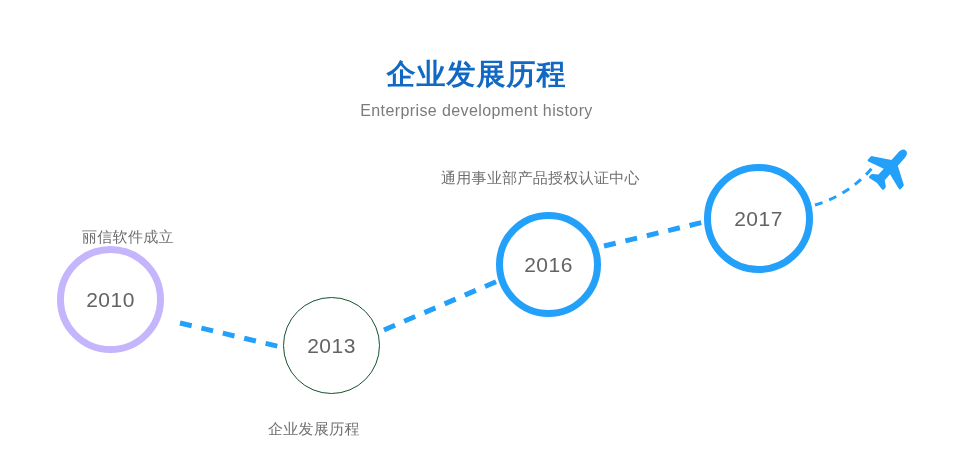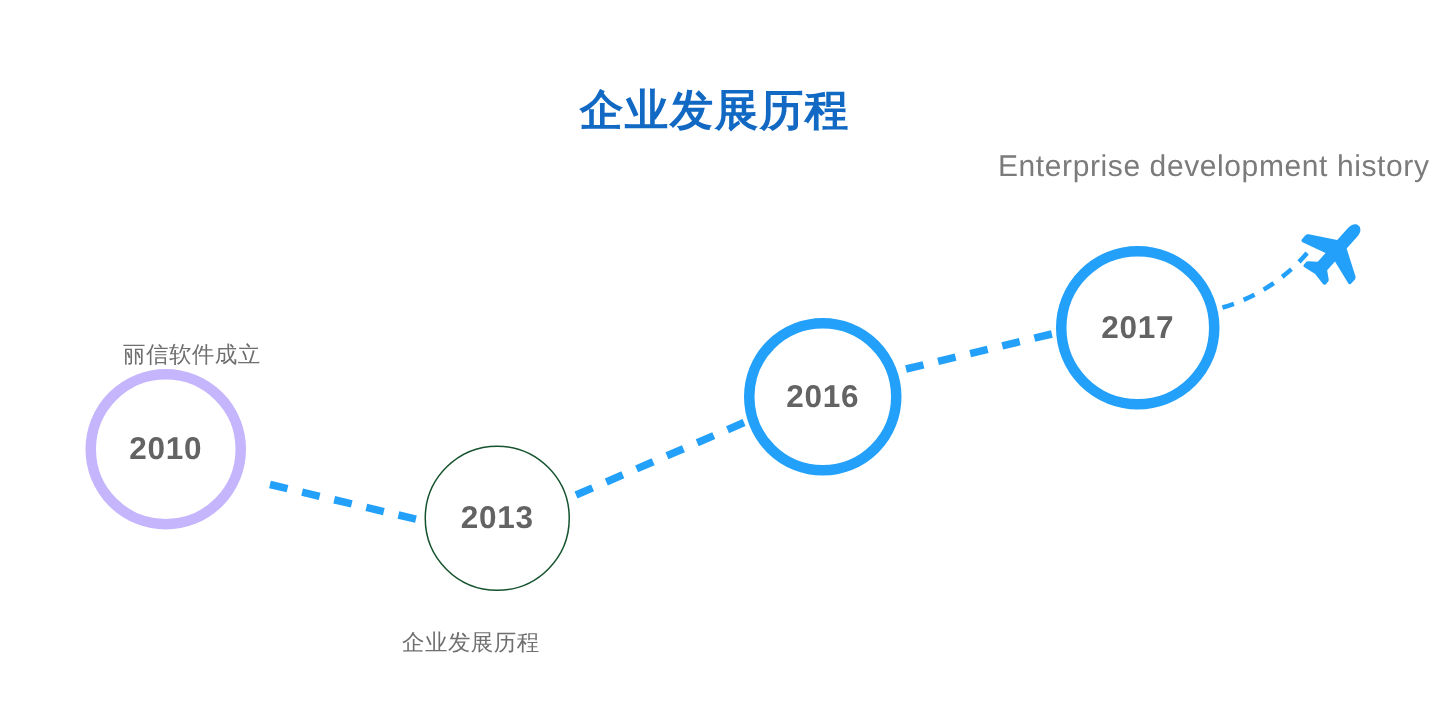--- a/index.html
+++ b/index.html
@@ -30,48 +30,46 @@
   }
   .title {
     font-size: 29px;
     font-weight: bold;
     letter-spacing: 1px;
     color: #1169c4;
     line-height: 40px;
     margin: 0;
   }
   .subtitle {
-    font-size: 20px;
+    font-size: 16px;
     color: #7b7b7b;
     line-height: 26px;
     letter-spacing: 0.4px;
     margin: 0;
     padding-top: 4px;
-    text-align: right;
   }
 
   
   #wires {
     position: absolute;
     left: 0;
     top: 0;
     width: 953px;
     height: 472px;
   }
 
   
   .node {
     position: absolute;
     border-radius: 50%;
     background: #ffffff;
     box-sizing: border-box;
     display: flex;
     align-items: center;
     justify-content: center;
-    font-weight: bold;
   }
   .node .year {
     font-size: 21px;
     color: #636363;
     letter-spacing: 0.5px;
     line-height: 1;
     user-select: none;
   }
 
   .caption {
@@ -132,20 +130,21 @@
   </div>
   <div class="node" id="node-2016">
     <span class="year">2016</span>
   </div>
   <div class="node" id="node-2017">
     <span class="year">2017</span>
   </div>
 
   <div class="caption" id="cap-2010">丽信软件成立</div>
   <div class="caption" id="cap-2013">企业发展历程</div>
+  <div class="caption" id="cap-2016">通用事业部产品授权认证中心</div>
 
   <svg id="plane" viewBox="0 0 64 64">
     <g transform="rotate(42 32 32)">
       <path fill="#22a0fa" d="M32 3c3.1 0 5.2 3.1 5.2 7.3v13.2l20.6 12.1c0.9 0.5 1.4 1.5 1.4 2.5v4.2c0 1.1-1 1.8-2 1.5l-20-6v9.6l6.1 4.9c0.5 0.4 0.8 1 0.8 1.7v2.6c0 1-0.9 1.7-1.9 1.5L32 56.3l-10.2 1.8c-1 0.2-1.9-0.5-1.9-1.5v-2.6c0-0.7 0.3-1.3 0.8-1.7l6.1-4.9v-9.6l-20 6c-1 0.3-2-0.4-2-1.5v-4.2c0-1 0.5-2 1.4-2.5l20.6-12.1V10.3C26.8 6.1 28.9 3 32 3z"></path>
     </g>
   </svg>
 
 </div>
 
 </body></html>

